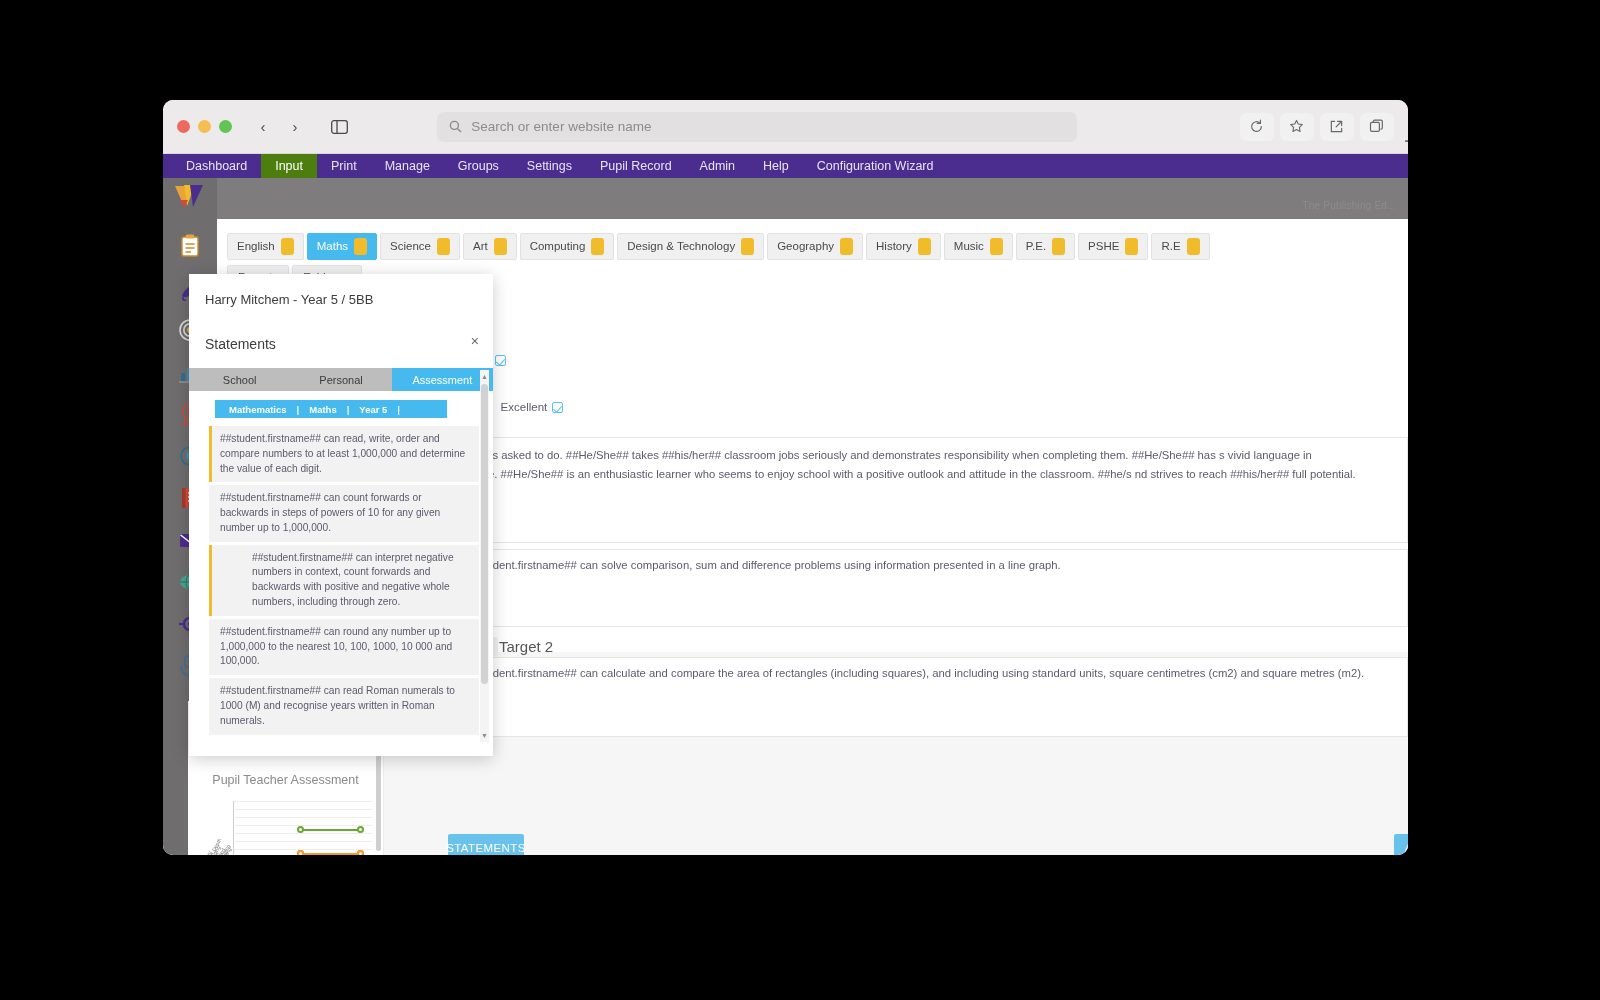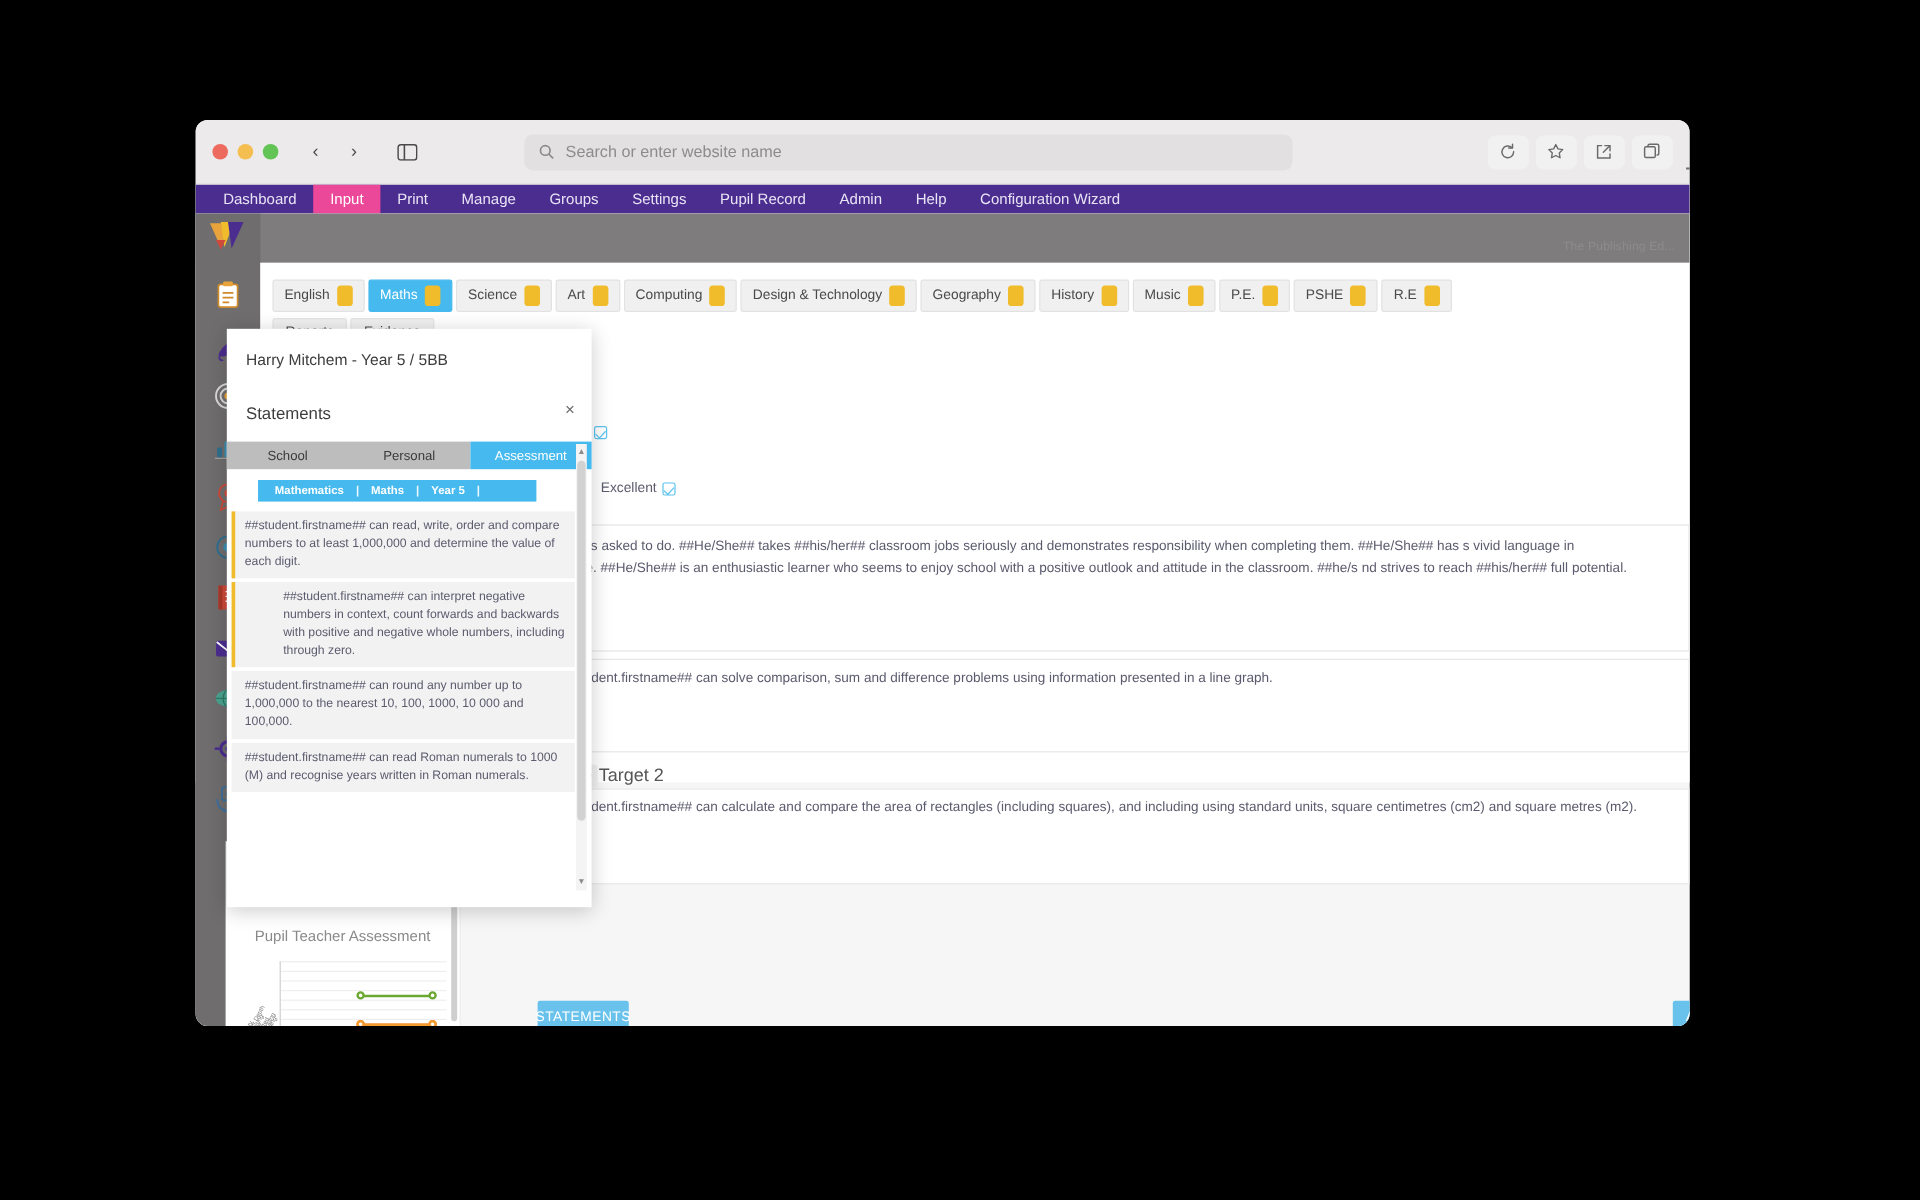--- a/index.html
+++ b/index.html
@@ -57,21 +57,21 @@
 
   
   #app { position:absolute; left:0; top:54px; width:100%; height:701px; background:#f6f6f6; }
 
   #top-nav {
     position:absolute; left:0; top:0; width:100%; height:24px;
     background:#4b2d8f; display:flex; align-items:center; padding-left:9px;
     font-size:12.5px; color:#e8e4f5;
   }
   .navitem{ padding:0 14px; height:24px; line-height:24px; white-space:nowrap;}
-  .navitem.active{ background:#ec4899; color:#fff; }
+  .navitem.active{ background:#4d7c0f; color:#fff; }
 
   #app-body { position:absolute; left:0; top:24px; width:100%; height:474px; background:#fafafa; }
 
   
   #masthead { position:absolute; left:0; top:0; width:100%; height:41px; background:#7e7c7c; }
   #mast-right{position:absolute;right:12px;top:22px;font-size:10px;color:#8e8c8c;letter-spacing:.2px;white-space:nowrap;}
 
   
   #rail {
     position:absolute; left:0; top:0; width:54px; height:677px;
@@ -173,21 +173,21 @@
   .mtab.active{ background:#46b9ee;color:#fff;}
   #breadcrumb{
     position:absolute; left:26px; top:126px; width:232px; height:18px;
     background:#46b9ee; color:#fff; font-size:9.5px; font-weight:bold;
     display:flex; align-items:center;
   }
   #breadcrumb span{ display:block; }
   .bc-sep{ margin:0 10px; opacity:.9; }
   #stmt-list{ position:absolute; left:0; top:152px; width:100%; height:316px; overflow:hidden;}
   .stmt{
-    position:relative; margin:0 14px 3px 4px; background:#f2f2f2;
+    position:relative; margin:0 14px 3px 20px; background:#f2f2f2;
     padding:6px 8px 6px 8px; font-size:10.2px; color:#5b5b6e; line-height:1.45;
     border-left:3px solid transparent;
   }
   #modal-scroll{ position:absolute; right:4px; top:96px; width:9px; height:372px; background:#f4f4f4;}
   #modal-scroll .thumb{ position:absolute; left:1px; top:14px; width:7px; height:300px; background:#d2d2d2; border-radius:4px;}
   .sarrow{position:absolute;left:1px;font-size:7px;color:#8b8b8b;text-align:center;width:7px;}
 </style>
 </head>
 <body>
 
@@ -563,20 +563,21 @@
         <div id="breadcrumb">
             <span style="margin-left: 14px;">Mathematics</span>
             <span class="bc-sep">|</span>
             <span style="margin-left: 0px;">Maths</span>
             <span class="bc-sep">|</span>
             <span style="margin-left: 0px;">Year 5</span>
             <span class="bc-sep">|</span>
           </div>
         <div id="stmt-list">
             <div class="stmt" style="border-left-color: rgb(240, 188, 44);">##student.firstname## can read, write, order and compare numbers to at least 1,000,000 and determine the value of each digit.</div>
+            <div class="stmt">##student.firstname## can count forwards or backwards in steps of powers of 10 for any given number up to 1,000,000.</div>
             <div class="stmt" style="border-left-color: rgb(240, 188, 44); padding-left: 40px;">##student.firstname## can interpret negative numbers in context, count forwards and backwards with positive and negative whole numbers, including through zero.</div>
             <div class="stmt">##student.firstname## can round any number up to 1,000,000 to the nearest 10, 100, 1000, 10 000 and 100,000.</div>
             <div class="stmt">##student.firstname## can read Roman numerals to 1000 (M) and recognise years written in Roman numerals.</div>
           </div>
         <div id="modal-scroll">
           <div class="sarrow" style="top:3px;">▲</div>
           <div class="thumb"></div>
           <div class="sarrow" style="bottom:3px;">▼</div>
         </div>
       </div>

